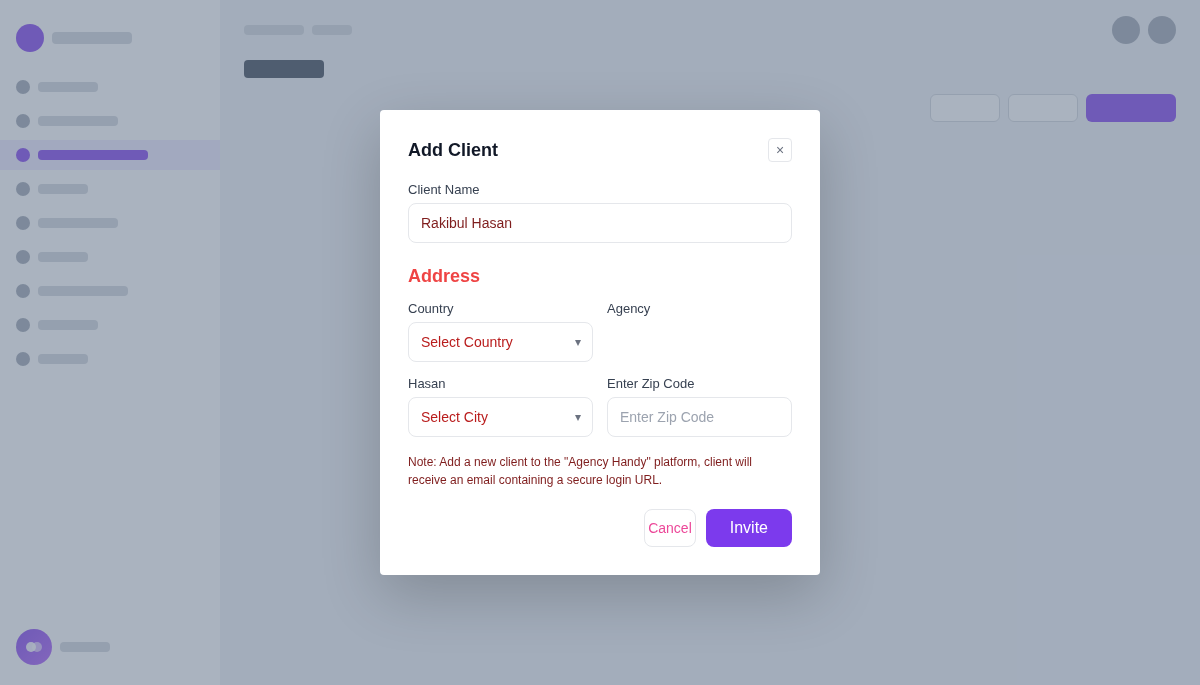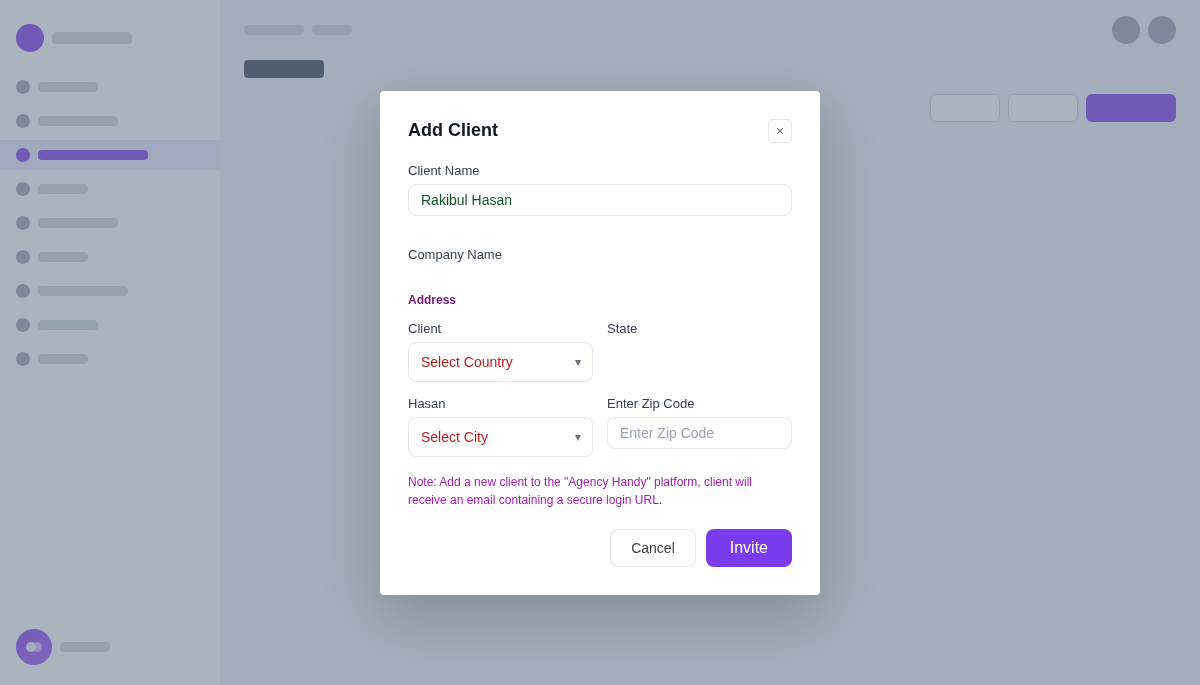--- a/index.html
+++ b/index.html
@@ -199,51 +199,51 @@
       background: #fff;
       cursor: pointer;
       display: flex;
       align-items: center;
       justify-content: center;
       color: #6b7280;
       font-size: 14px;
     }
 
     .form-group {
-      margin-bottom: 31px;
+      margin-bottom: 23px;
     }
 
     .form-label {
       display: block;
       font-size: 13px;
       font-weight: 500;
       color: #374151;
       margin-bottom: 6px;
     }
 
     .form-input {
       width: 100%;
-      height: 32px;
+      height: 40px;
       border: 1px solid #e5e7eb;
       border-radius: 8px;
       padding: 0 12px;
       font-size: 14px;
-      color: #14532d;
+      color: #7f1d1d;
       outline: none;
       background: #fff;
     }
 
     .form-input::placeholder {
       color: #9ca3af;
     }
 
     .section-title {
-      font-size: 12px;
+      font-size: 18px;
       font-weight: 600;
-      color: #701a75;
+      color: #ef4444;
       margin-bottom: 14px;
     }
 
     .address-grid {
       display: grid;
       grid-template-columns: 1fr 1fr;
       gap: 14px;
       margin-bottom: 16px;
     }
 
@@ -270,40 +270,40 @@
       right: 12px;
       top: 50%;
       transform: translateY(-50%);
       color: #6b7280;
       font-size: 12px;
       pointer-events: none;
     }
 
     .note-text {
       font-size: 12px;
-      color: #a21caf;
+      color: #7f1d1d;
       line-height: 1.5;
       margin-bottom: 20px;
     }
 
     .modal-footer {
       display: flex;
       justify-content: flex-end;
       gap: 10px;
     }
 
     .btn-cancel {
       height: 38px;
-      padding: 0 20px;
+      padding: 0 3px;
       border-radius: 8px;
       border: 1px solid #e5e7eb;
       background: #fff;
       font-size: 14px;
       font-weight: 500;
-      color: #404040;
+      color: #ec4899;
       cursor: pointer;
     }
 
     .btn-invite {
       height: 38px;
       padding: 0 24px;
       border-radius: 8px;
       border: none;
       background: #7c3aed;
       font-size: 16px;
@@ -424,42 +424,41 @@
       <h2 class="modal-title">Add Client</h2>
       <button class="close-btn">×</button>
     </div>
 
     <div class="form-group">
       <label class="form-label">Client Name</label>
       <input class="form-input" type="text" value="Rakibul Hasan" style="">
     </div>
 
     <div class="form-group">
-      <label class="form-label">Company Name</label>
     </div>
 
     <div class="form-group">
     </div>
 
     <div>
       <div class="section-title">Address</div>
       <div class="address-grid">
 
         <div>
-          <label class="form-label">Client</label>
+          <label class="form-label">Country</label>
           <div class="form-select-wrapper">
             <select class="form-select">
               <option value="">Select Country</option>
             </select>
             <span class="select-chevron">▾</span>
           </div>
         </div>
 
         <div>
-          <label class="form-label">State</label>
+          <label class="form-label">Agency</label>
         </div>
 
         <div>
           <label class="form-label">Hasan</label>
           <div class="form-select-wrapper">
             <select class="form-select">
               <option value="">Select City</option>
             </select>
             <span class="select-chevron">▾</span>
           </div>

